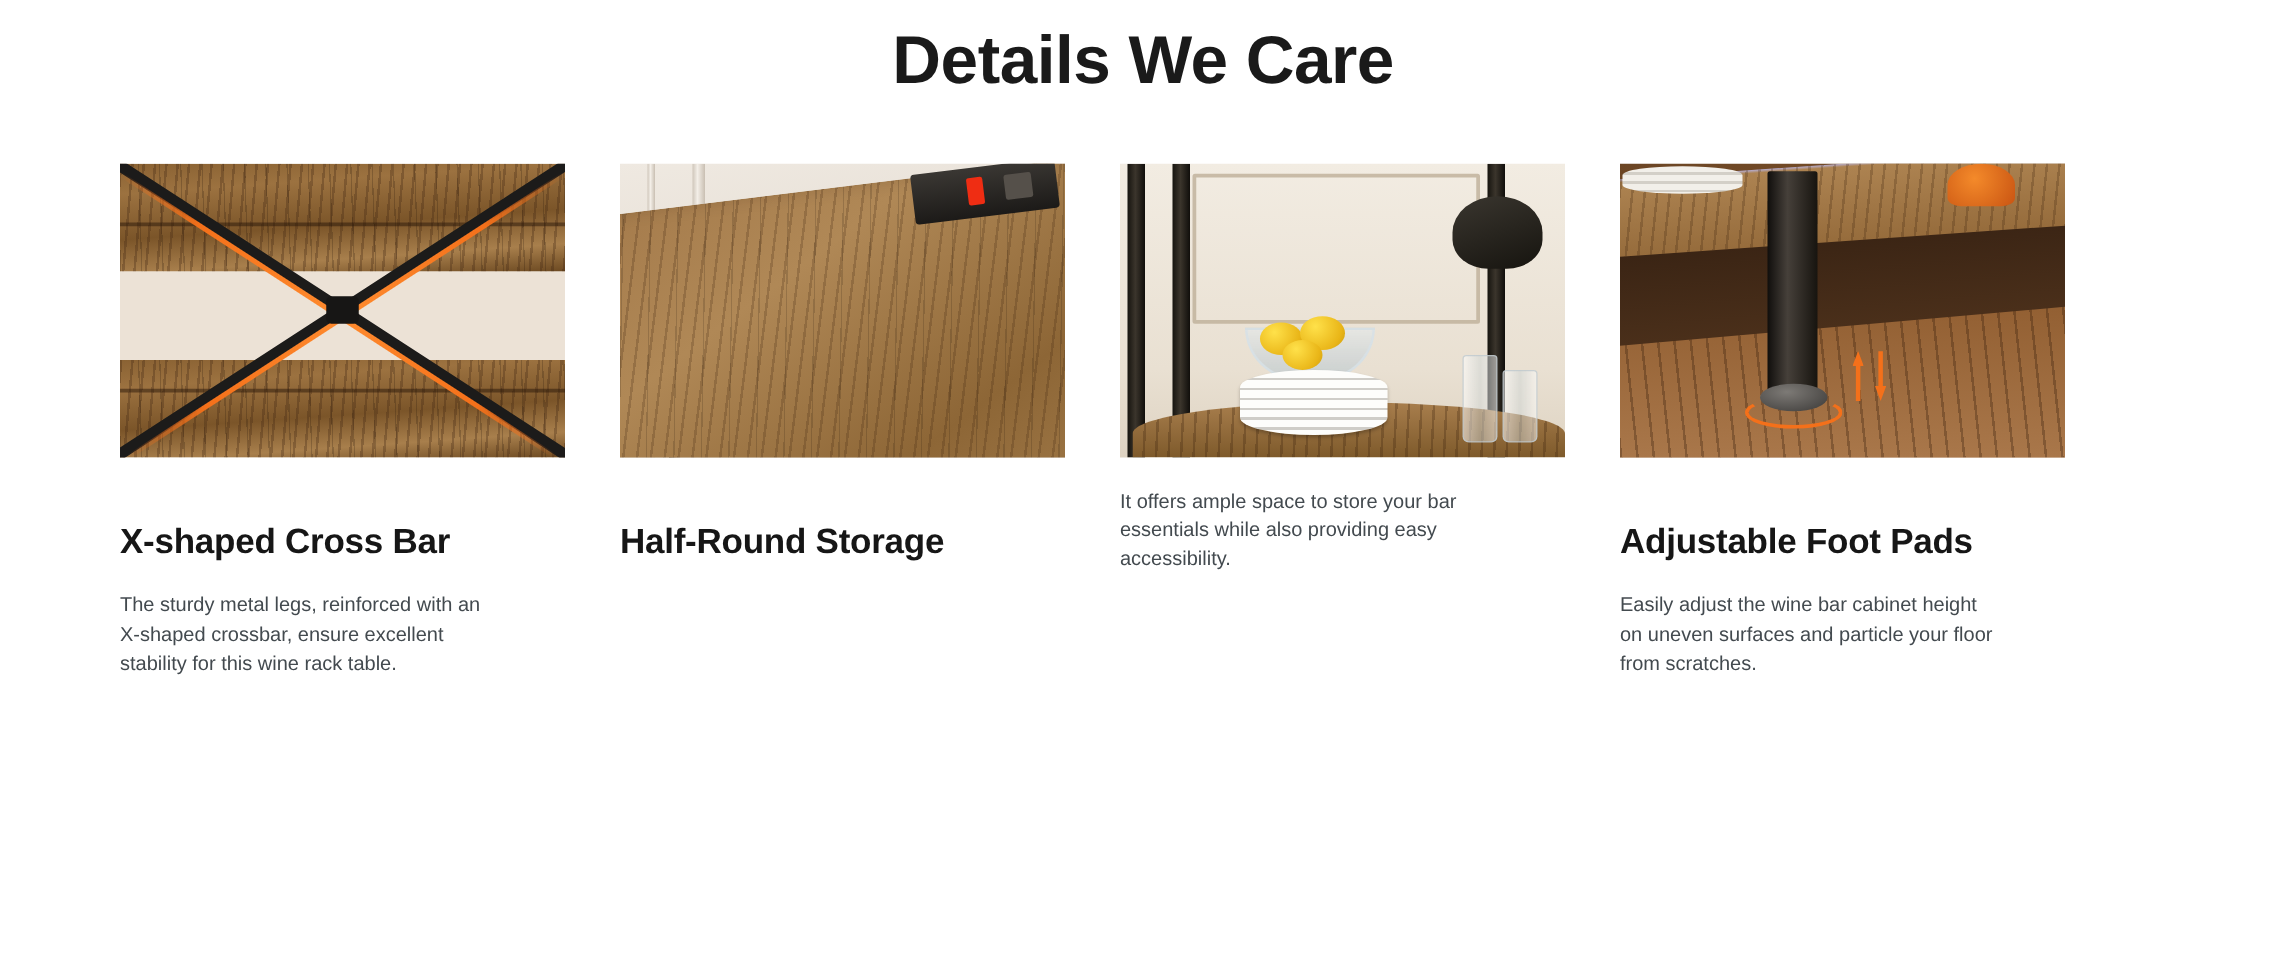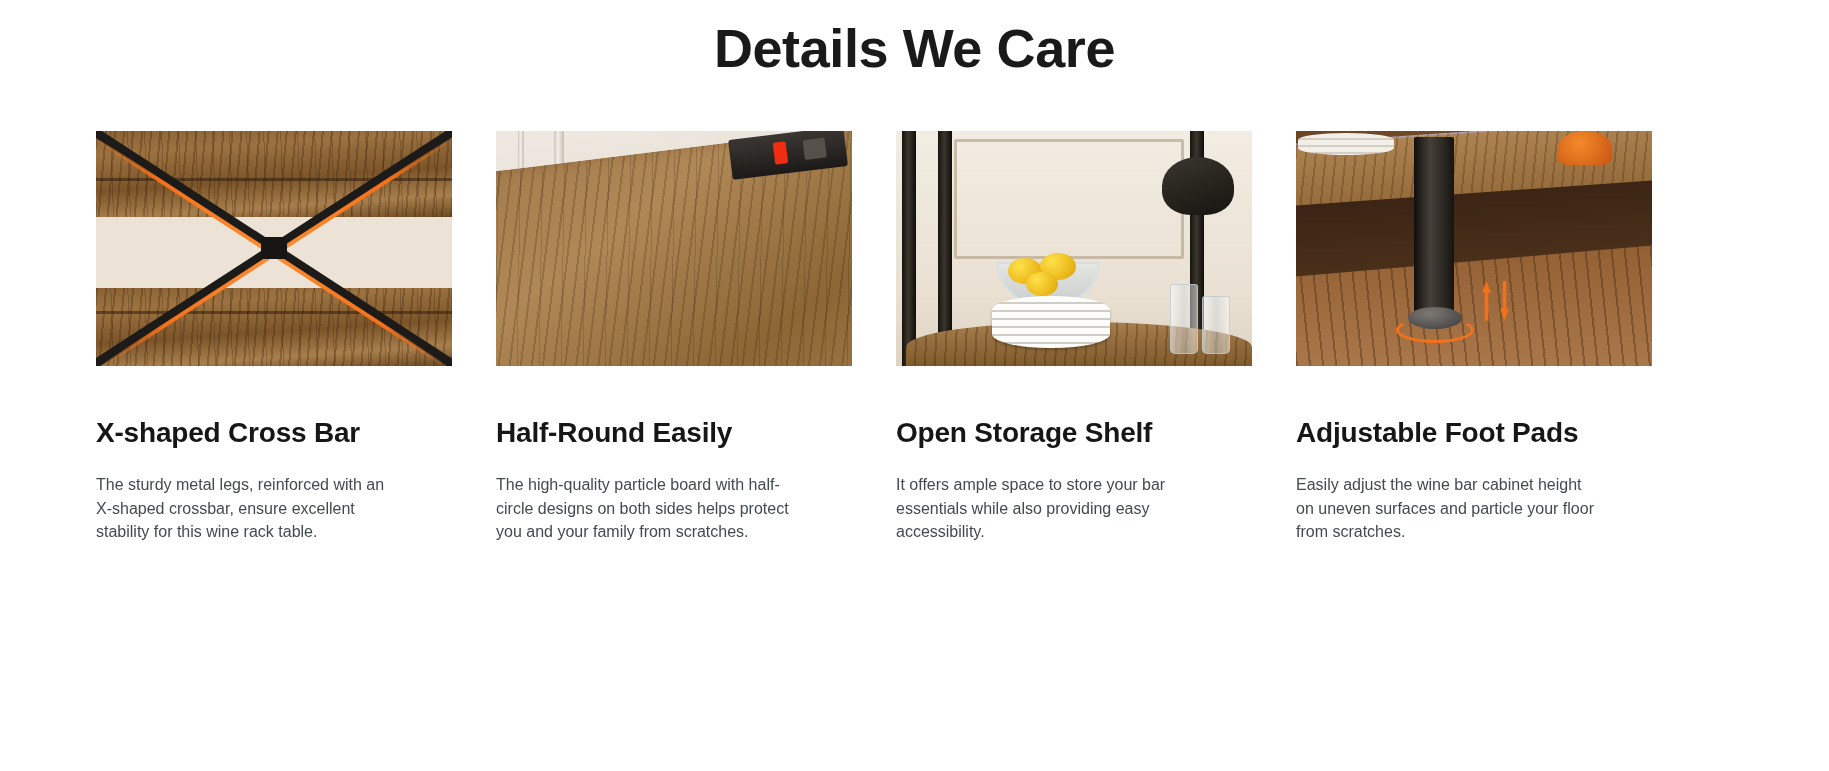--- a/index.html
+++ b/index.html
@@ -260,43 +260,41 @@
           <div class="wall-trim t2"></div>
           <div class="leg-dark"></div>
           <div class="tabletop"></div>
           <div class="edge-glow"></div>
           <div class="outlet">
             <i></i>
               <b></b>
           </div>
         </div>
       </div>
-      <div class="feat-title">Half-Round Easily</div>
-      <div class="feat-body">The high-quality particle board with half-circle designs on both sides helps protect you and your family from scratches.</div>
+      <div class="feat-title">Half-Round Storage</div>
     </div>
 
     <div class="feature-col">
       <div class="media img-os">
         <div class="media-clip">
           <div class="panel-line" style="left:58px;top:8px;width:230px;height:120px;"></div>
           <div class="post" style="left:6px;"></div>
           <div class="post" style="left:42px;"></div>
           <div class="post" style="right:48px;"></div>
           <div class="kettle"></div>
           <div class="shelf-wood"></div>
           <div class="glassware" style="right:54px;"></div>
           <div class="glassware" style="right:22px;height:58px;"></div>
           <div class="bowl"></div>
           <div class="lemon" style="left:112px;bottom:82px;width:34px;height:26px;"></div>
           <div class="lemon" style="left:144px;bottom:86px;width:36px;height:27px;"></div>
           <div class="lemon" style="left:130px;bottom:70px;width:32px;height:24px;"></div>
           <div class="plates"></div>
         </div>
       </div>
-      <div class="feat-title">Open Storage Shelf</div>
       <div class="feat-body">It offers ample space to store your bar essentials while also providing easy accessibility.</div>
     </div>
 
     <div class="feature-col">
       <div class="media img-fp">
         <div class="media-clip">
           <div class="floor"></div>
           <div class="dark-wall"></div>
           <div class="shelf-top"></div>
           <div class="plate-stack-4"></div>

